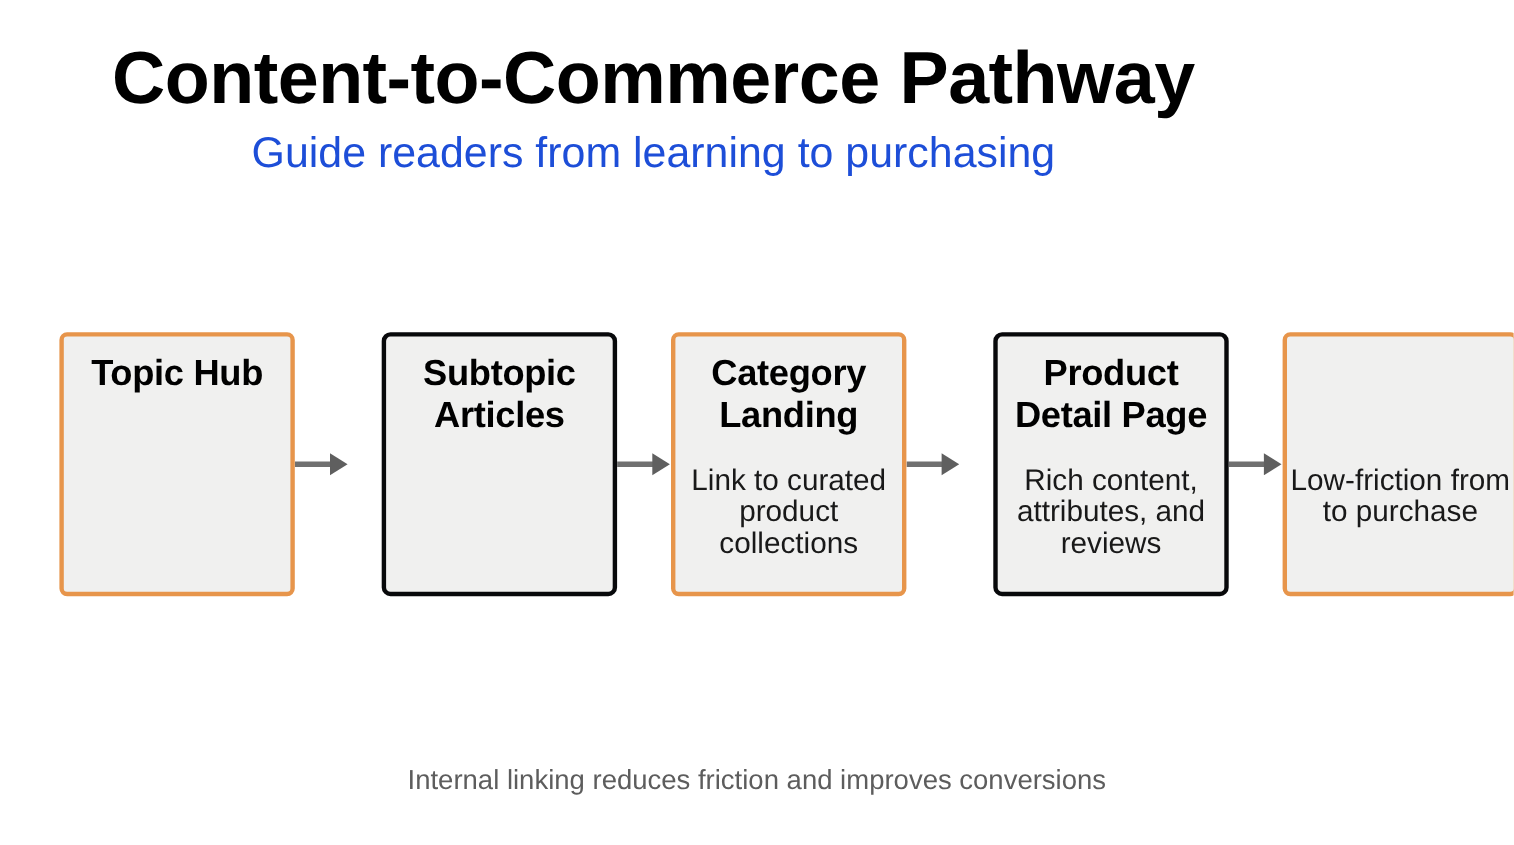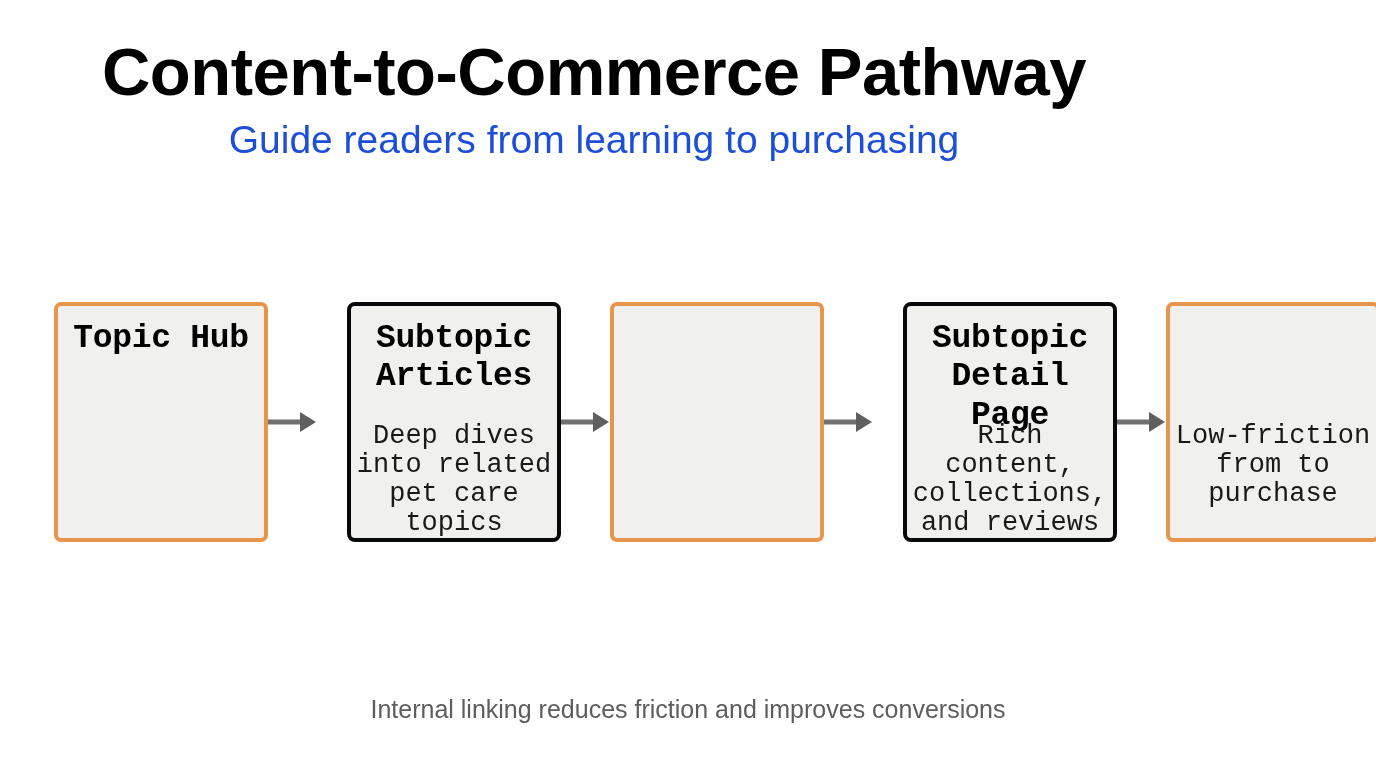--- a/index.html
+++ b/index.html
@@ -46,21 +46,20 @@
   .flow-row {
     position: absolute;
     left: 54px;
     top: 302px;
     width: 1268px;
     height: 292px;
     display: flex;
     flex-direction: row;
     align-items: stretch;
     justify-content: space-between;
-    font-family: Liberation Mono, monospace;
   }
 
   .node {
     box-sizing: border-box;
     width: 214px;
     height: 240px;
     background: #f0f0ef;
     border-radius: 7px;
     display: flex;
     flex-direction: column;
@@ -150,47 +149,48 @@
     <span>
       <svg width="49" height="26" viewBox="0 0 49 26" aria-hidden="true">
         <line x1="0" y1="13" x2="34" y2="13" stroke="#707070" stroke-width="5"></line>
         <polygon points="32,3 48,13 32,23" fill="#5f5f5f"></polygon>
       </svg>
     </span>
   </div>
 
   <div class="node accent-dark two-line">
     <div class="node-title">Subtopic Articles</div>
-    <div class="node-desc">Deep dives into related pet care topics</div>
   </div>
 
   <div class="connector">
     <span>
       <svg width="49" height="26" viewBox="0 0 49 26" aria-hidden="true">
         <line x1="0" y1="13" x2="34" y2="13" stroke="#707070" stroke-width="5"></line>
         <polygon points="32,3 48,13 32,23" fill="#5f5f5f"></polygon>
       </svg>
     </span>
   </div>
 
   <div class="node accent-orange two-line">
+    <div class="node-title">Category Landing</div>
+    <div class="node-desc">Link to curated product collections</div>
   </div>
 
   <div class="connector">
     <span>
       <svg width="49" height="26" viewBox="0 0 49 26" aria-hidden="true">
         <line x1="0" y1="13" x2="34" y2="13" stroke="#707070" stroke-width="5"></line>
         <polygon points="32,3 48,13 32,23" fill="#5f5f5f"></polygon>
       </svg>
     </span>
   </div>
 
   <div class="node accent-dark two-line">
-    <div class="node-title">Subtopic Detail Page</div>
-    <div class="node-desc">Rich content, collections, and reviews</div>
+    <div class="node-title">Product Detail Page</div>
+    <div class="node-desc">Rich content, attributes, and reviews</div>
   </div>
 
   <div class="connector">
     <span>
       <svg width="49" height="26" viewBox="0 0 49 26" aria-hidden="true">
         <line x1="0" y1="13" x2="34" y2="13" stroke="#707070" stroke-width="5"></line>
         <polygon points="32,3 48,13 32,23" fill="#5f5f5f"></polygon>
       </svg>
     </span>
   </div>

